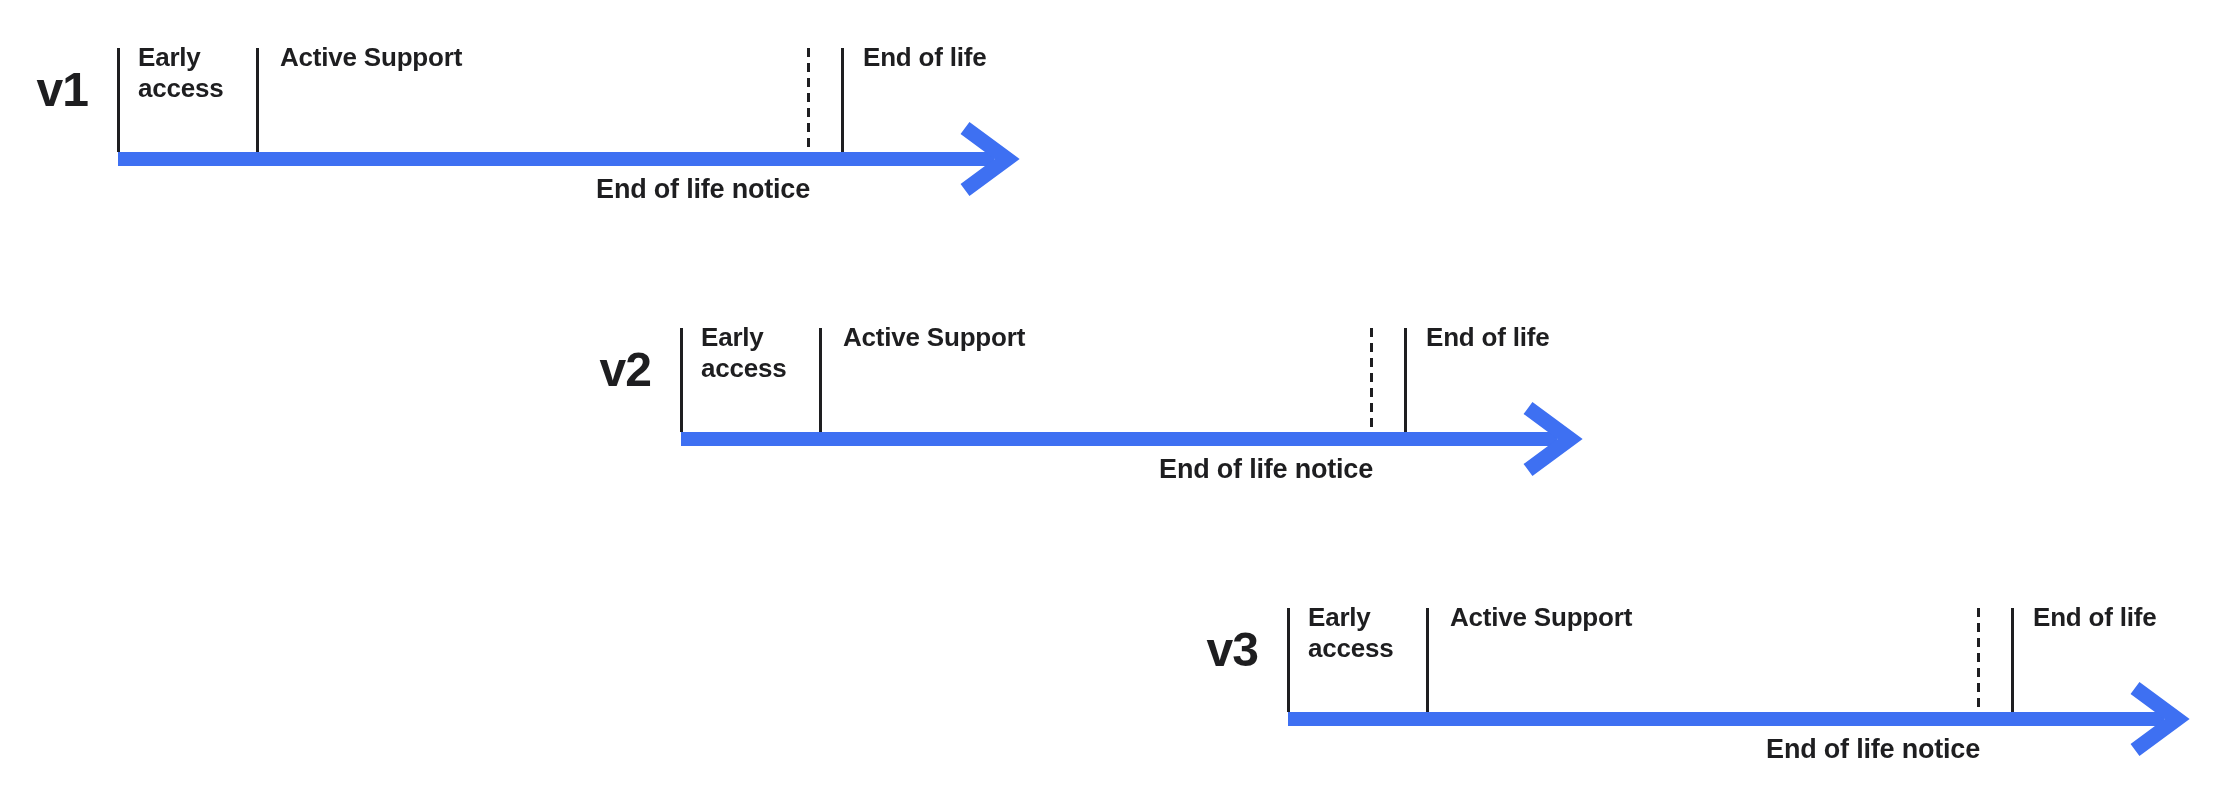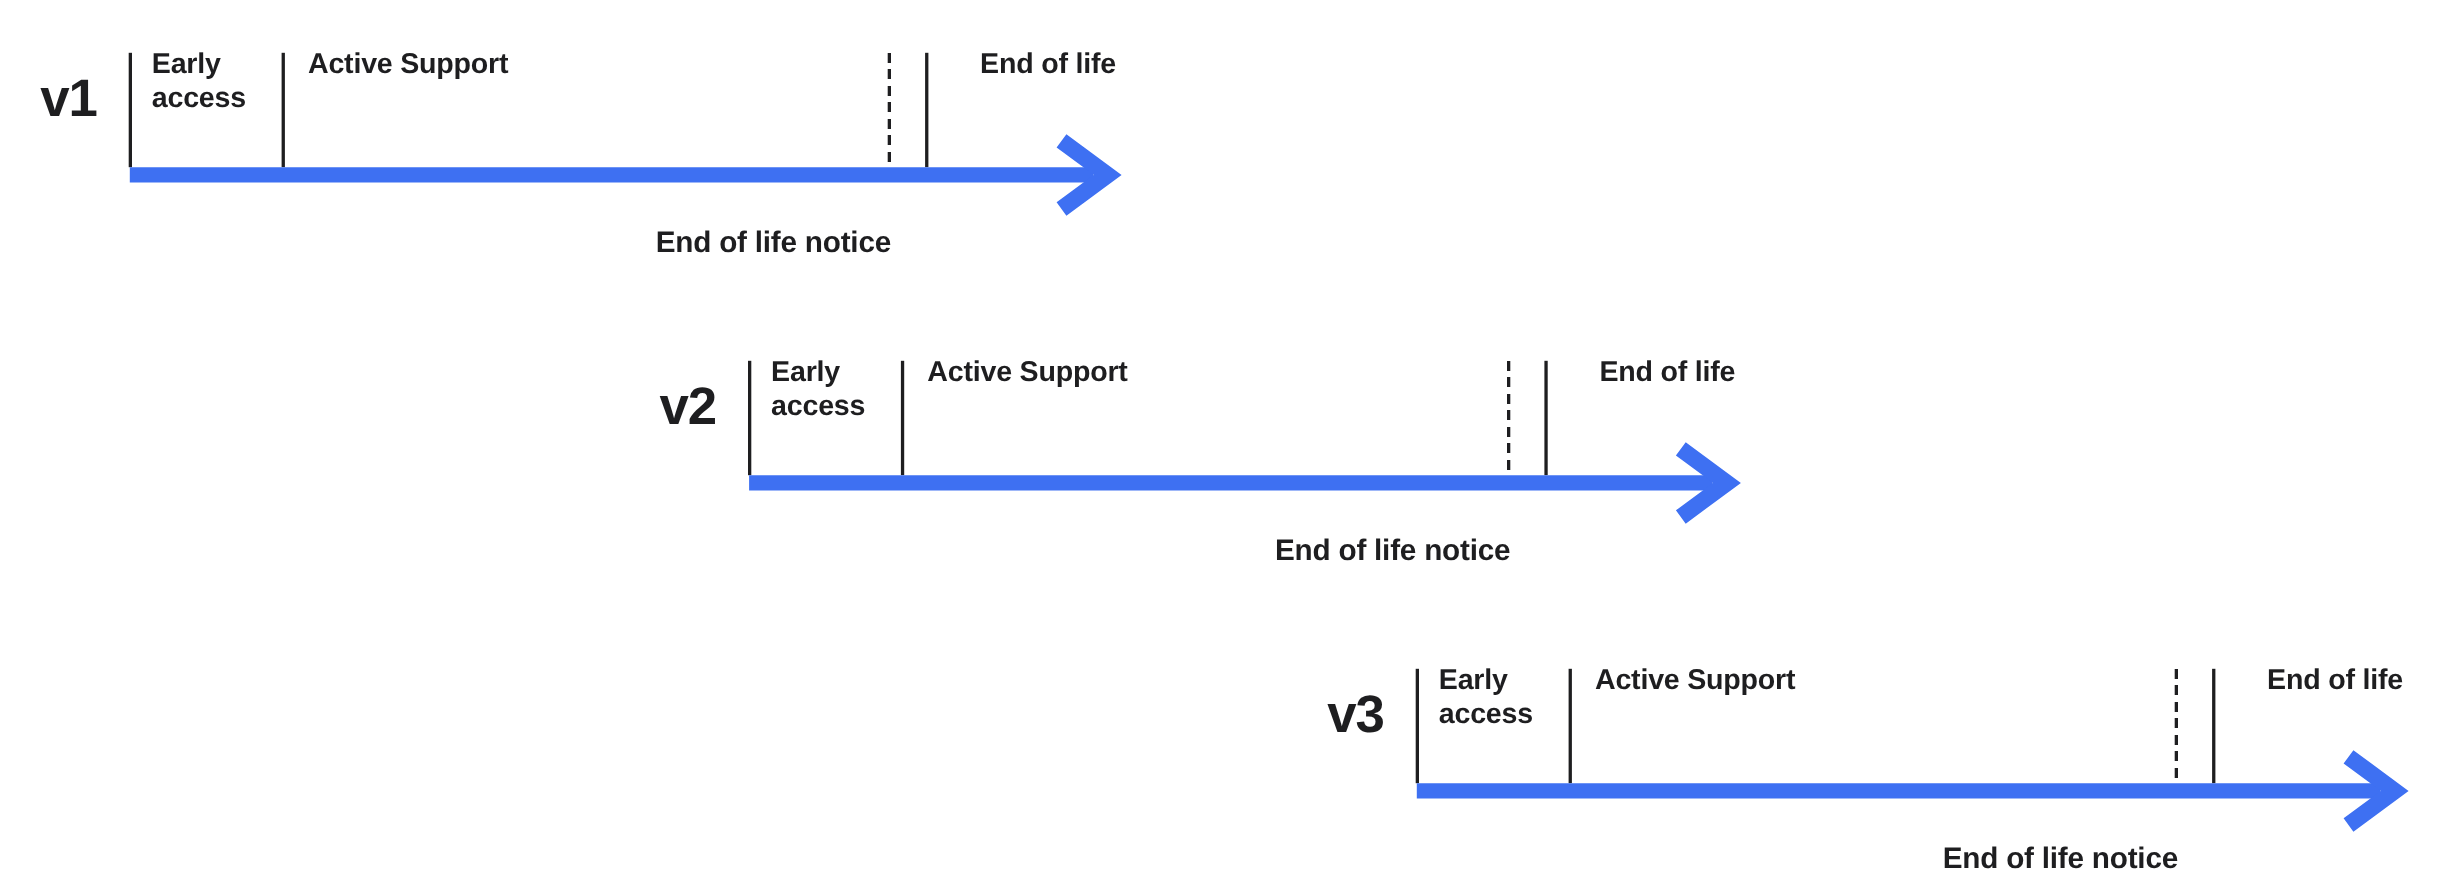--- a/index.html
+++ b/index.html
@@ -70,21 +70,21 @@
     letter-spacing: -0.2px;
     color: var(--ink);
     white-space: nowrap;
   }
   .phase-early {
     left: 138px;
     width: 115px;
     white-space: normal;
   }
   .phase-active { left: 280px; text-align: center; }
-  .phase-eol    { left: 863px; margin-left: 28px; }
+  .phase-eol    { left: 863px; }
   .arrow-svg {
     position: absolute;
     left: 109px;
     top: 108px;
     width: 930px;
     height: 104px;
     display: block;
   }
   .arrow-svg .shaft {
     stroke: var(--blue);
@@ -101,21 +101,20 @@
     position: absolute;
     left: 460px;
     top: 174px;
     width: 350px;
     text-align: right;
     font-size: 27px;
     line-height: 31px;
     letter-spacing: -0.2px;
     color: var(--ink);
     white-space: nowrap;
-    margin-top: 31px;
   }
 </style>
 </head>
 <body>
 
 <div class="canvas">
 
   <div class="timeline t1">
     <div class="vlabel">v1</div>
     <div class="tick tick-start"></div>

